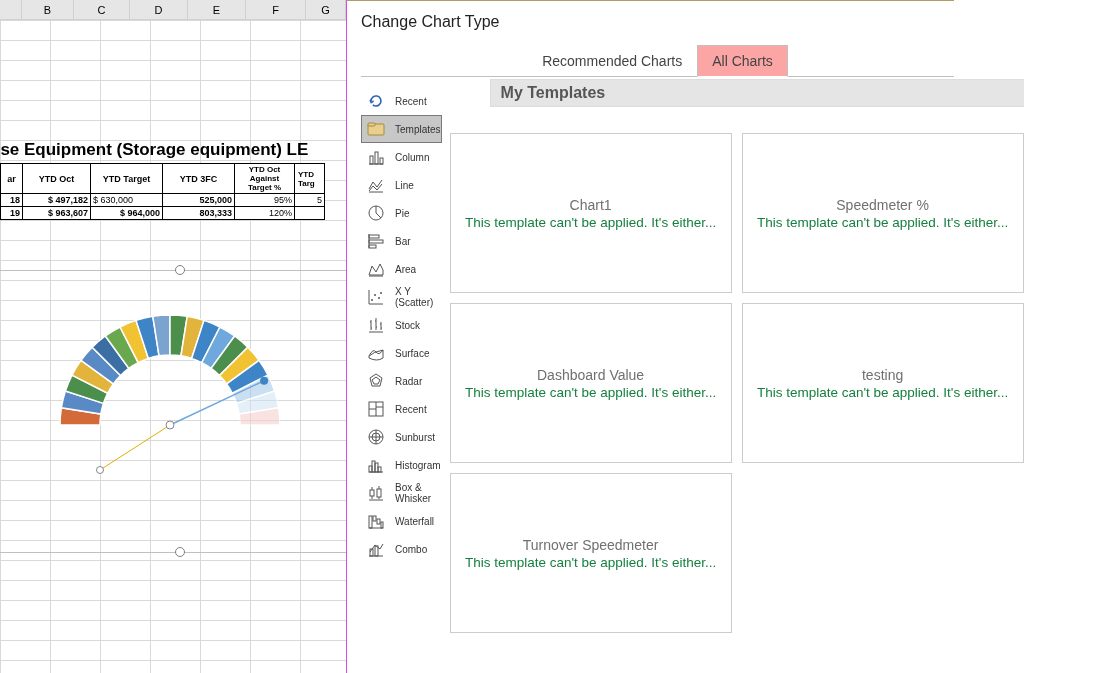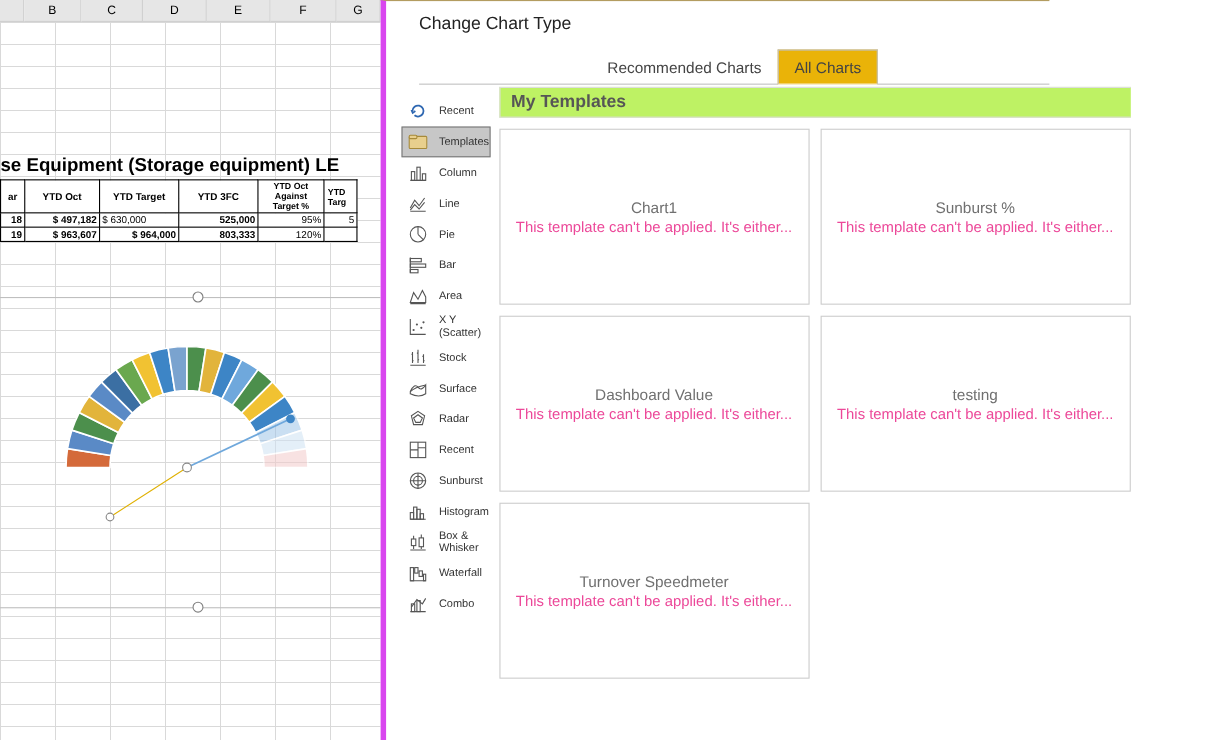--- a/index.html
+++ b/index.html
@@ -105,23 +105,22 @@
   }
 
   
   .dialog {
     position: absolute;
     left: 346px;
     top: 0;
     width: 608px;
     height: 673px;
     background: #fff;
-    border-left: 5px solid #d946ef;
+    border-left: 1px solid #d946ef;
     border-top: 1px solid #b39c60;
-    padding-left: 16px;
   }
   .dialog-title {
     padding: 12px 14px 0 14px;
     font-size: 16px;
     color: #222;
   }
   .tabs {
     display: flex;
     margin: 14px 0 0 14px;
     border-bottom: 1px solid #c0c0c0;
@@ -134,21 +133,21 @@
     font-size: 14px;
     color: #444;
     border: 1px solid transparent;
     cursor: pointer;
     position: relative;
   }
   .tab.active {
     border: 1px solid #c0c0c0;
     border-bottom: 1px solid #fff;
     margin-bottom: -1px;
-    background: #eab308;
+    background: #fca5a5;
   }
 
   .body {
     position: absolute;
     top: 78px;
     left: 14px;
     right: 0;
     bottom: 0;
     display: flex;
   }
@@ -181,49 +180,50 @@
   .ti-icon svg { display: block; }
 
   .templates-pane {
     flex: 1;
     padding-left: 8px;
   }
   .pane-heading {
     font-size: 16px;
     font-weight: 600;
     color: #565656;
-    background: #bef264;
+    background: #e5e5e5;
     padding: 4px 10px;
     margin-right: 0;
     border: 1px solid #ddd;
     border-right: none;
+    margin-left: 40px;
   }
   .template-grid {
     display: grid;
     grid-template-columns: 282px 282px;
     gap: 10px;
-    margin-top: 10px;
+    margin-top: 26px;
   }
   .template-tile {
     height: 160px;
     border: 1px solid #ccc;
     display: flex;
     flex-direction: column;
     align-items: center;
     justify-content: center;
     color: #707070;
     font-size: 14px;
     cursor: pointer;
     text-align: center;
     padding: 0 4px;
   }
   .template-tile .tname { margin-bottom: 2px; }
   .template-tile .tmsg {
     font-size: 13.5px;
-    color: #ec4899;
+    color: #15803d;
     white-space: nowrap;
     overflow: hidden;
     text-overflow: ellipsis;
     width: 100%;
   }
 </style>
 </head>
 <body>
 
 <div class="sheet">
@@ -494,21 +494,21 @@
       </div>
 
     <div class="templates-pane">
       <div class="pane-heading">My Templates</div>
       <div class="template-grid" id="template-grid">
           <div class="template-tile">
             <div class="tname">Chart1</div>
             <div class="tmsg">This template can't be applied. It's either...</div>
           </div>
           <div class="template-tile">
-            <div class="tname">Sunburst %</div>
+            <div class="tname">Speedmeter %</div>
             <div class="tmsg">This template can't be applied. It's either...</div>
           </div>
           <div class="template-tile">
             <div class="tname">Dashboard Value</div>
             <div class="tmsg">This template can't be applied. It's either...</div>
           </div>
           <div class="template-tile">
             <div class="tname">testing</div>
             <div class="tmsg">This template can't be applied. It's either...</div>
           </div>

